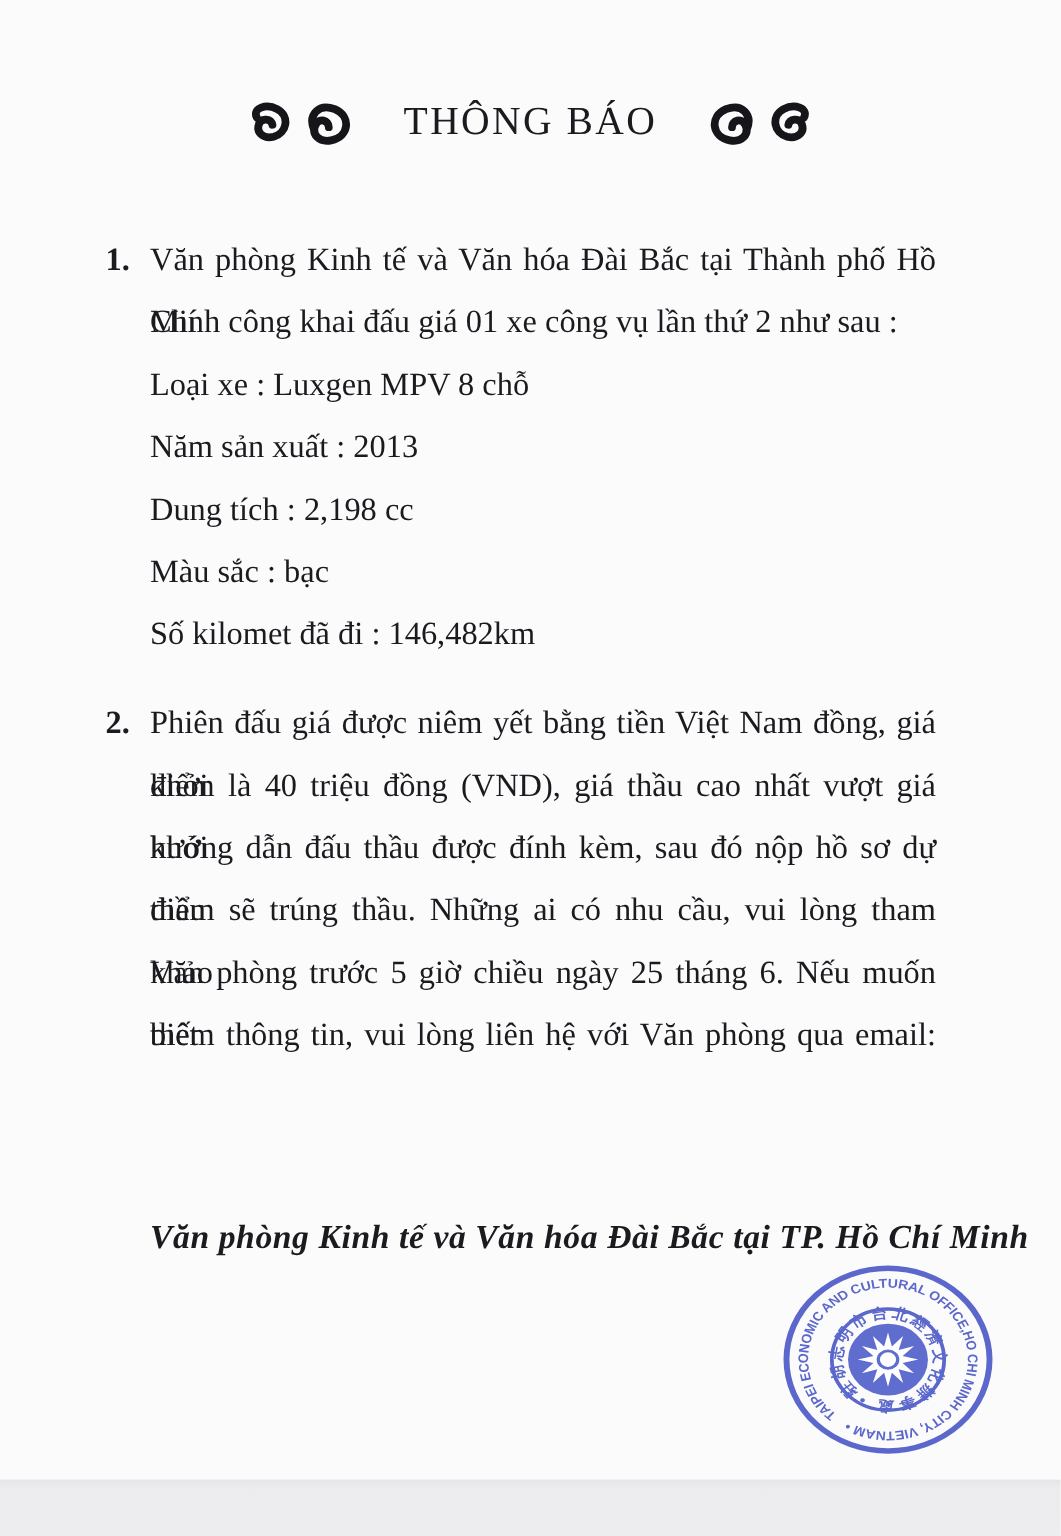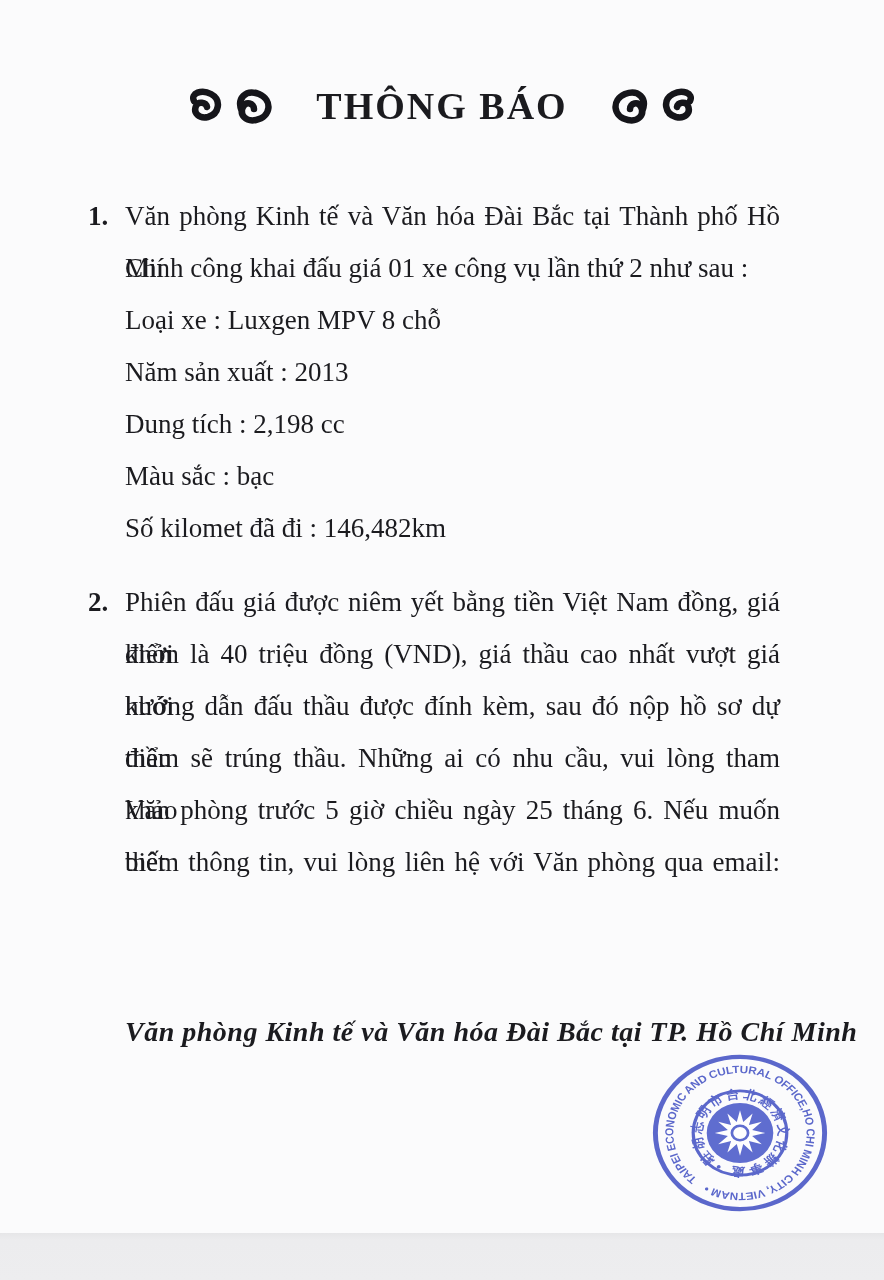--- a/index.html
+++ b/index.html
@@ -10,21 +10,21 @@
     overflow:hidden;
     font-family:"Liberation Serif", serif;
     color:#1b1b1f;
   }
   
   .title-row{
     position:absolute;top:84px;left:0;right:0;
     display:flex;justify-content:center;align-items:center;gap:30px;
   }
   .title-text{
-    font-size:38px;font-weight:bold;letter-spacing:2px;
+    font-size:33px;font-weight:normal;letter-spacing:2px;
     white-space:nowrap;
   }
   .ornament{flex:0 0 auto;}
   
   .item{
     position:absolute;left:88px;right:104px;
     display:flex;
     font-size:27px;
   }
   .item-1{top:190px;}

